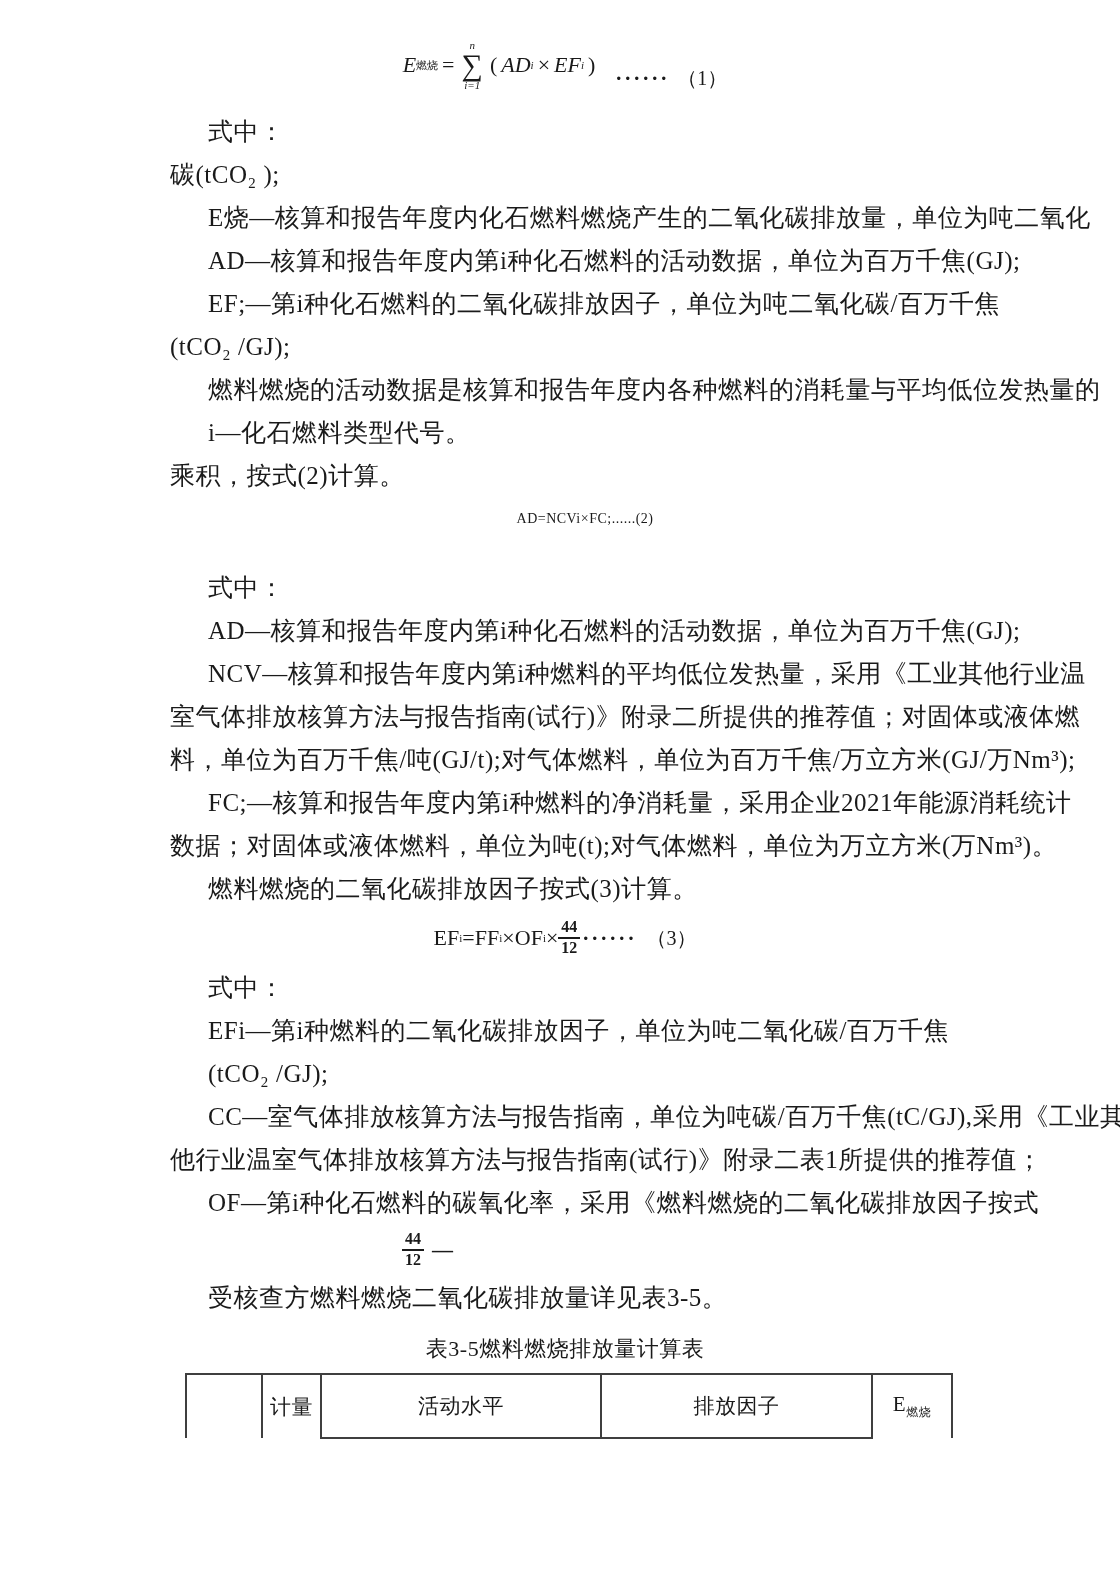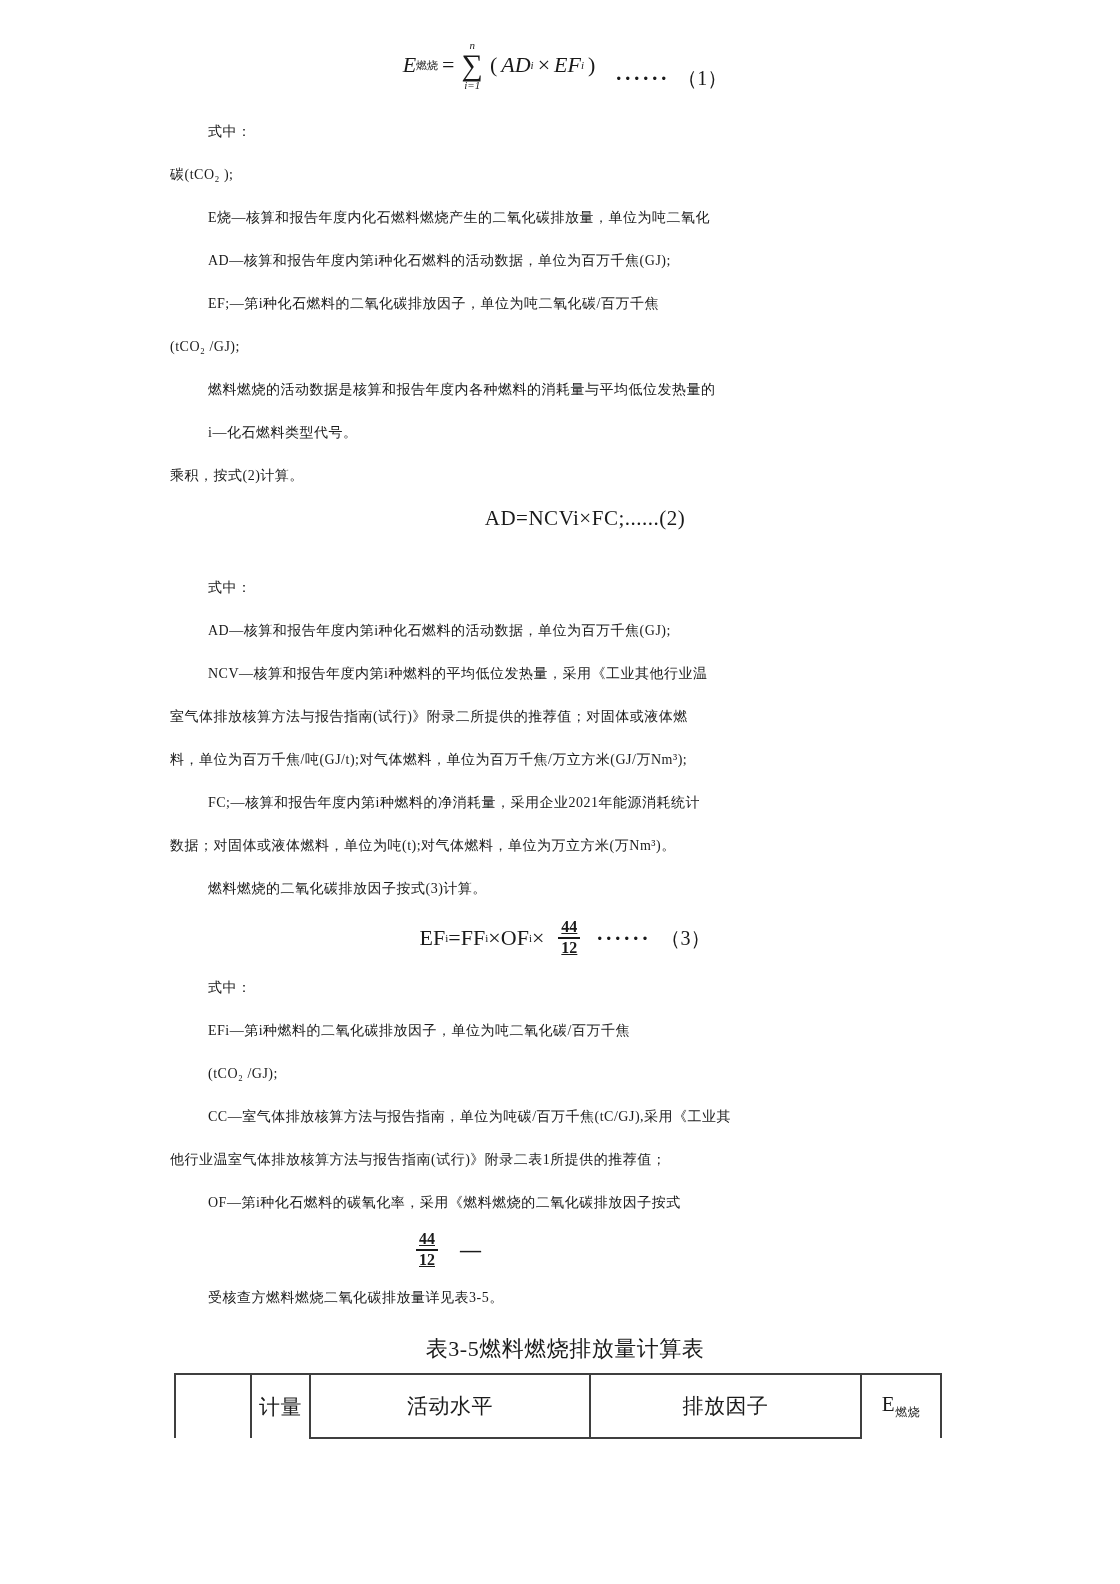--- a/index.html
+++ b/index.html
@@ -14,21 +14,21 @@
     overflow: hidden;
     font-family: "Liberation Serif", "DejaVu Serif", serif;
     color: #1a1a1a;
   }
   .content {
     position: relative;
     margin-left: 170px;
     width: 790px;
   }
   .line {
-    font-size: 14px;
+    font-size: 25px;
     line-height: 43px;
     letter-spacing: 0.5px;
     white-space: nowrap;
   }
   .indent { padding-left: 38px; }
 
   
   .formula1 {
     margin-top: 34px;
     height: 62px;
@@ -55,43 +55,42 @@
     margin-left: 16px;
     margin-top: 26px;
   }
   .f-dots { font-weight: bold; font-size: 21px; letter-spacing: 2px; }
   .f-num { font-size: 20px; margin-left: 8px; }
 
   
   .formula2 {
     text-align: center;
     padding-left: 40px;
-    font-size: 21px;
+    font-size: 14px;
     line-height: 43px;
     white-space: nowrap;
   }
   .formula2-gap { margin-top: 26px; }
 
   
   .formula3 {
     display: flex;
     justify-content: center;
     align-items: center;
     height: 56px;
     font-size: 22px;
   }
   .frac {
     display: inline-flex;
     flex-direction: column;
     align-items: center;
     line-height: 1.05;
     font-size: 16px;
     font-weight: bold;
-    margin: 0 14px;
-    text-decoration: underline;
+    margin: 0 0;
   }
   .frac .frac-top {
     border-bottom: 2px solid #1a1a1a;
     padding: 0 3px 1px 3px;
   }
   .frac .frac-bottom { padding-top: 1px; }
   .f3-dots { font-weight: bold; font-size: 21px; letter-spacing: 2px; margin-left: 2px; }
   .f3-num { font-size: 20px; margin-left: 10px; }
 
   
@@ -107,21 +106,21 @@
   
   .table-title {
     text-align: center;
     font-size: 22px;
     line-height: 43px;
     margin-top: 8px;
     letter-spacing: 0.5px;
   }
   .t35 {
     border-collapse: collapse;
-    margin-left: 4px;
+    margin-left: 15px;
     margin-top: 3px;
     table-layout: fixed;
     font-family: Liberation Serif, serif;
   }
   .t35 td {
     border-left: 2px solid #3f3f3f;
     border-right: 2px solid #3f3f3f;
     border-top: 2px solid #3f3f3f;
     border-bottom: none;
     height: 62px;

